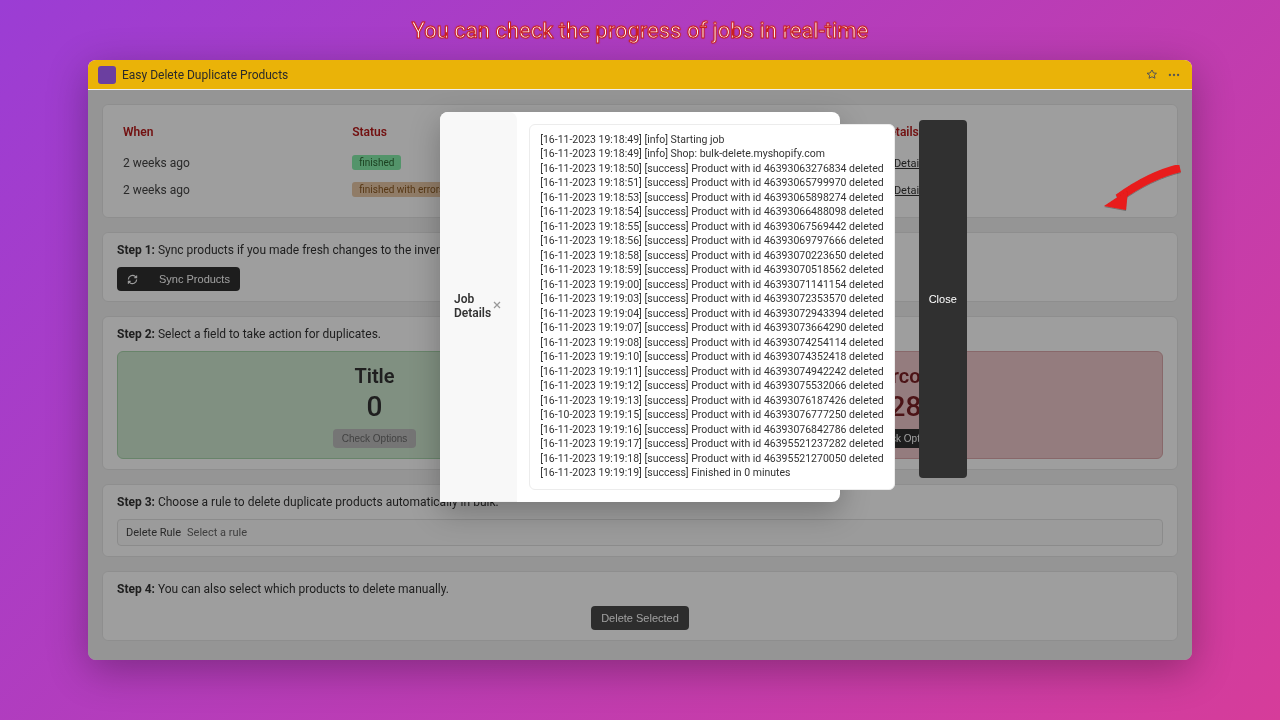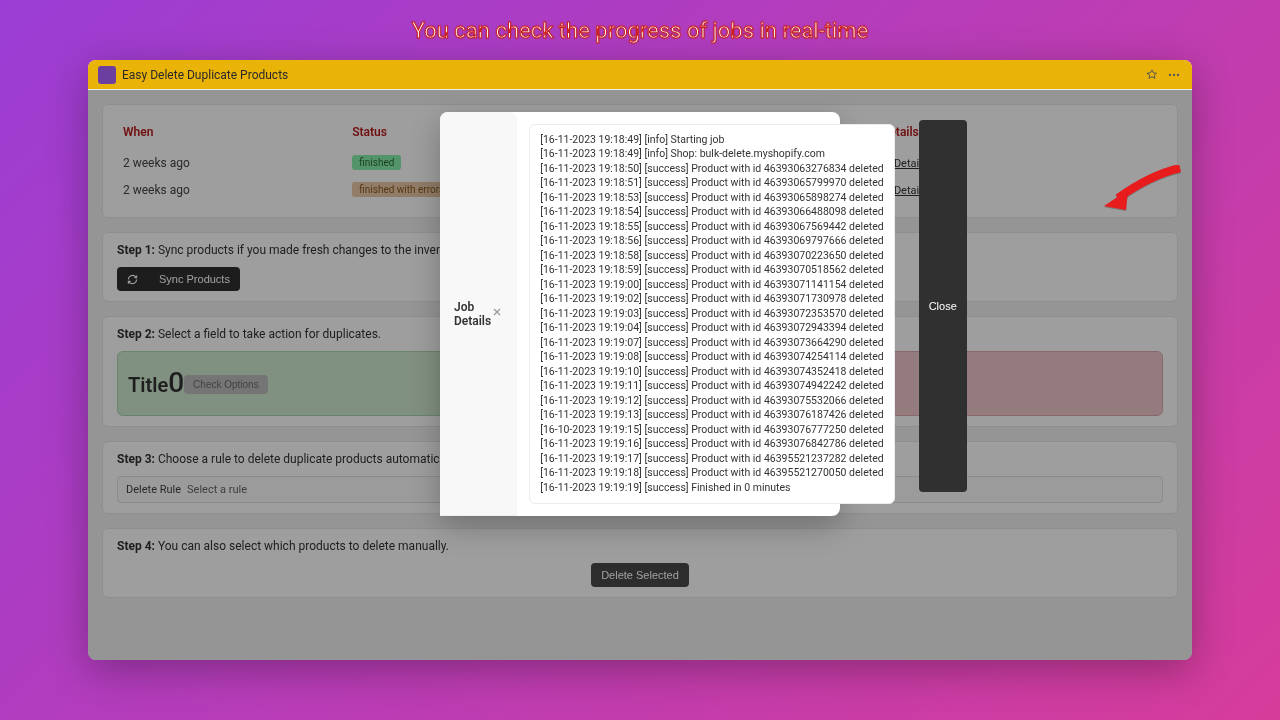--- a/index.html
+++ b/index.html
@@ -52,21 +52,21 @@
     padding: 6px 10px; border-radius: 4px; border: none; cursor: pointer;
     display: inline-flex; align-items: center; gap: 21px;
   }
   .btn-gray {
     background: #bdbdbd; color: #6a6a6a; font-size: 10px;
     padding: 4px 9px; border-radius: 4px; border: none;
   }
   .tile-row { display: flex; gap: 16px; margin-top: 10px; }
   .tile {
     flex: 1; border-radius: 6px; padding: 12px 10px 10px;
-    display: flex; flex-direction: row; align-items: center; border: 1px solid transparent;
+    display: flex; flex-direction: column; align-items: center; border: 1px solid transparent; justify-content: space-between;
   }
   .tile.green { background: #cfe8d1; border-color: #a8d6ac; }
   .tile.red   { background: #efc9cb; border-color: #dca9ab; }
   .tile h3 { font-size: 20px; font-weight: 600; color: #333; }
   .tile .num { font-size: 28px; font-weight: 500; color: #333; margin: 2px 0 6px; }
   .tile.red h3, .tile.red .num { color: #7a1f24; }
   .select-row {
     display: flex; align-items: center; gap: 6px; font-size: 11px; color: #666;
     background: #fafafa; border: 1px solid #e1e1e1; border-radius: 4px;
     padding: 6px 8px; margin-top: 10px;
@@ -235,21 +235,20 @@
         <div class="log-line">[16-11-2023 19:18:49] [info] Shop: bulk-delete.myshopify.com</div>
         <div class="log-line">[16-11-2023 19:18:50] [success] Product with id 46393063276834 deleted</div>
         <div class="log-line">[16-11-2023 19:18:51] [success] Product with id 46393065799970 deleted</div>
         <div class="log-line">[16-11-2023 19:18:53] [success] Product with id 46393065898274 deleted</div>
         <div class="log-line">[16-11-2023 19:18:54] [success] Product with id 46393066488098 deleted</div>
         <div class="log-line">[16-11-2023 19:18:55] [success] Product with id 46393067569442 deleted</div>
         <div class="log-line">[16-11-2023 19:18:56] [success] Product with id 46393069797666 deleted</div>
         <div class="log-line">[16-11-2023 19:18:58] [success] Product with id 46393070223650 deleted</div>
         <div class="log-line">[16-11-2023 19:18:59] [success] Product with id 46393070518562 deleted</div>
         <div class="log-line">[16-11-2023 19:19:00] [success] Product with id 46393071141154 deleted</div>
-        <div class="log-line">[16-11-2023 19:19:02] [success] Product with id 46393071730978 deleted</div>
         <div class="log-line">[16-11-2023 19:19:03] [success] Product with id 46393072353570 deleted</div>
         <div class="log-line">[16-11-2023 19:19:04] [success] Product with id 46393072943394 deleted</div>
         <div class="log-line">[16-11-2023 19:19:07] [success] Product with id 46393073664290 deleted</div>
         <div class="log-line">[16-11-2023 19:19:08] [success] Product with id 46393074254114 deleted</div>
         <div class="log-line">[16-11-2023 19:19:10] [success] Product with id 46393074352418 deleted</div>
         <div class="log-line">[16-11-2023 19:19:11] [success] Product with id 46393074942242 deleted</div>
         <div class="log-line">[16-11-2023 19:19:12] [success] Product with id 46393075532066 deleted</div>
         <div class="log-line">[16-11-2023 19:19:13] [success] Product with id 46393076187426 deleted</div>
         <div class="log-line">[16-10-2023 19:19:15] [success] Product with id 46393076777250 deleted</div>
         <div class="log-line">[16-11-2023 19:19:16] [success] Product with id 46393076842786 deleted</div>

